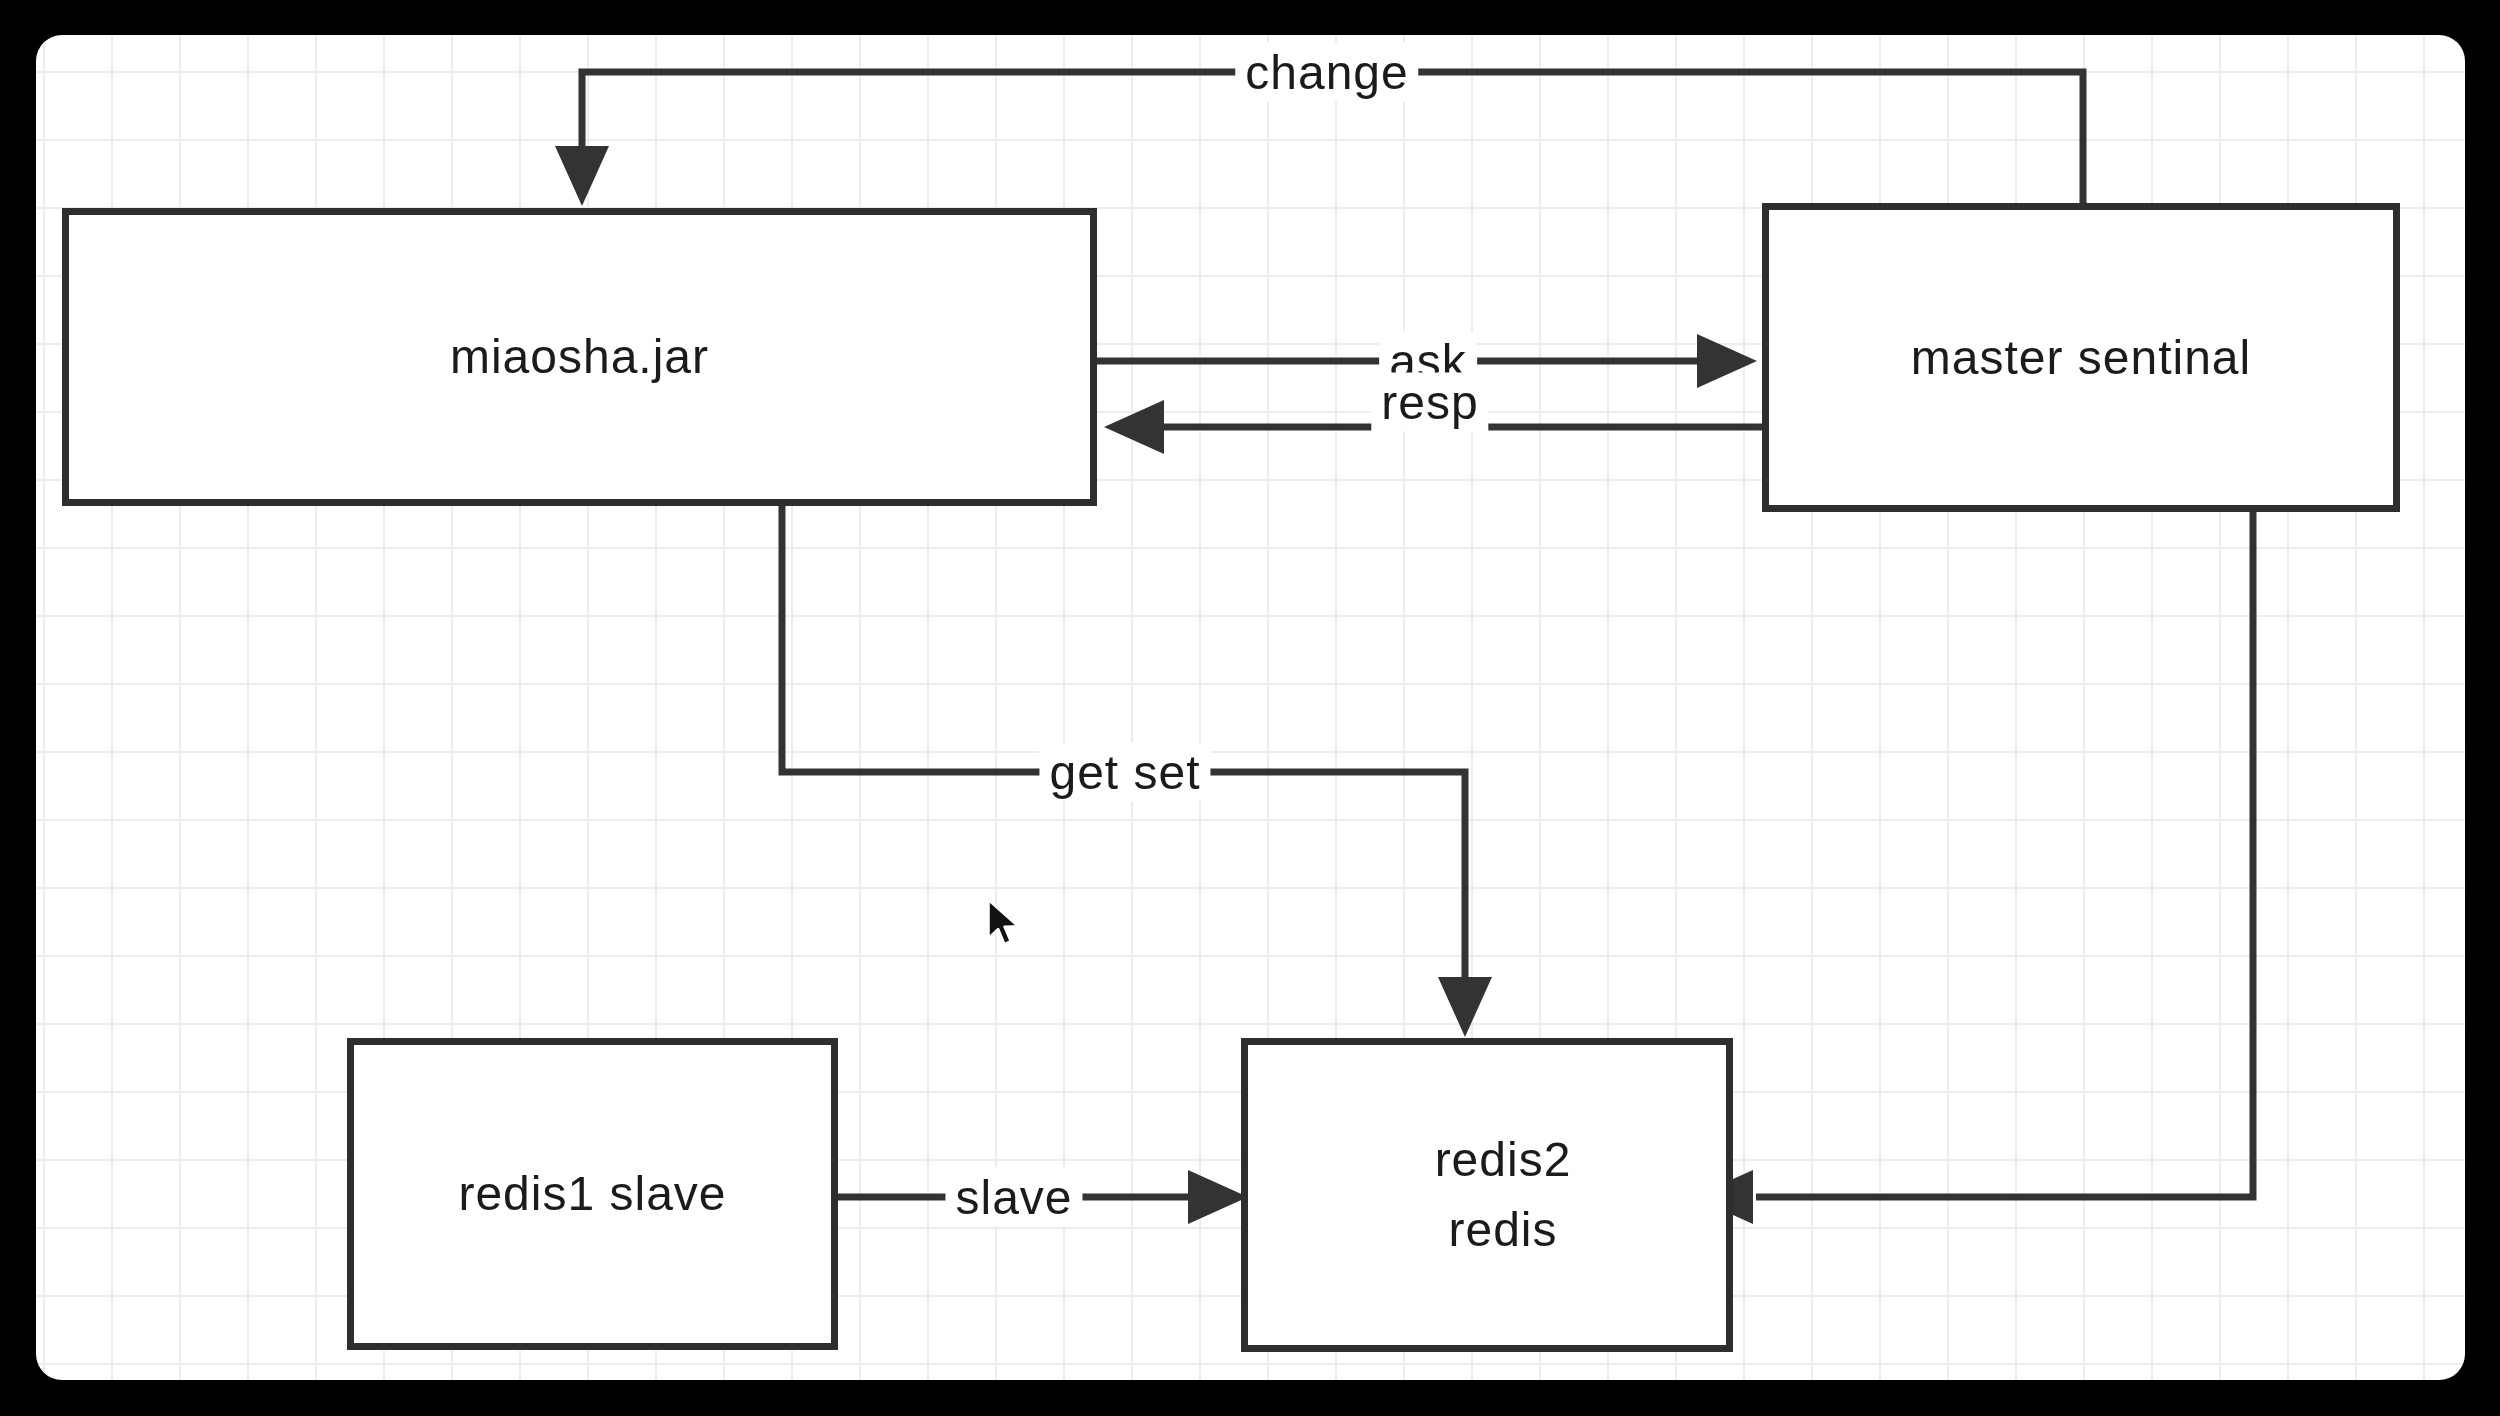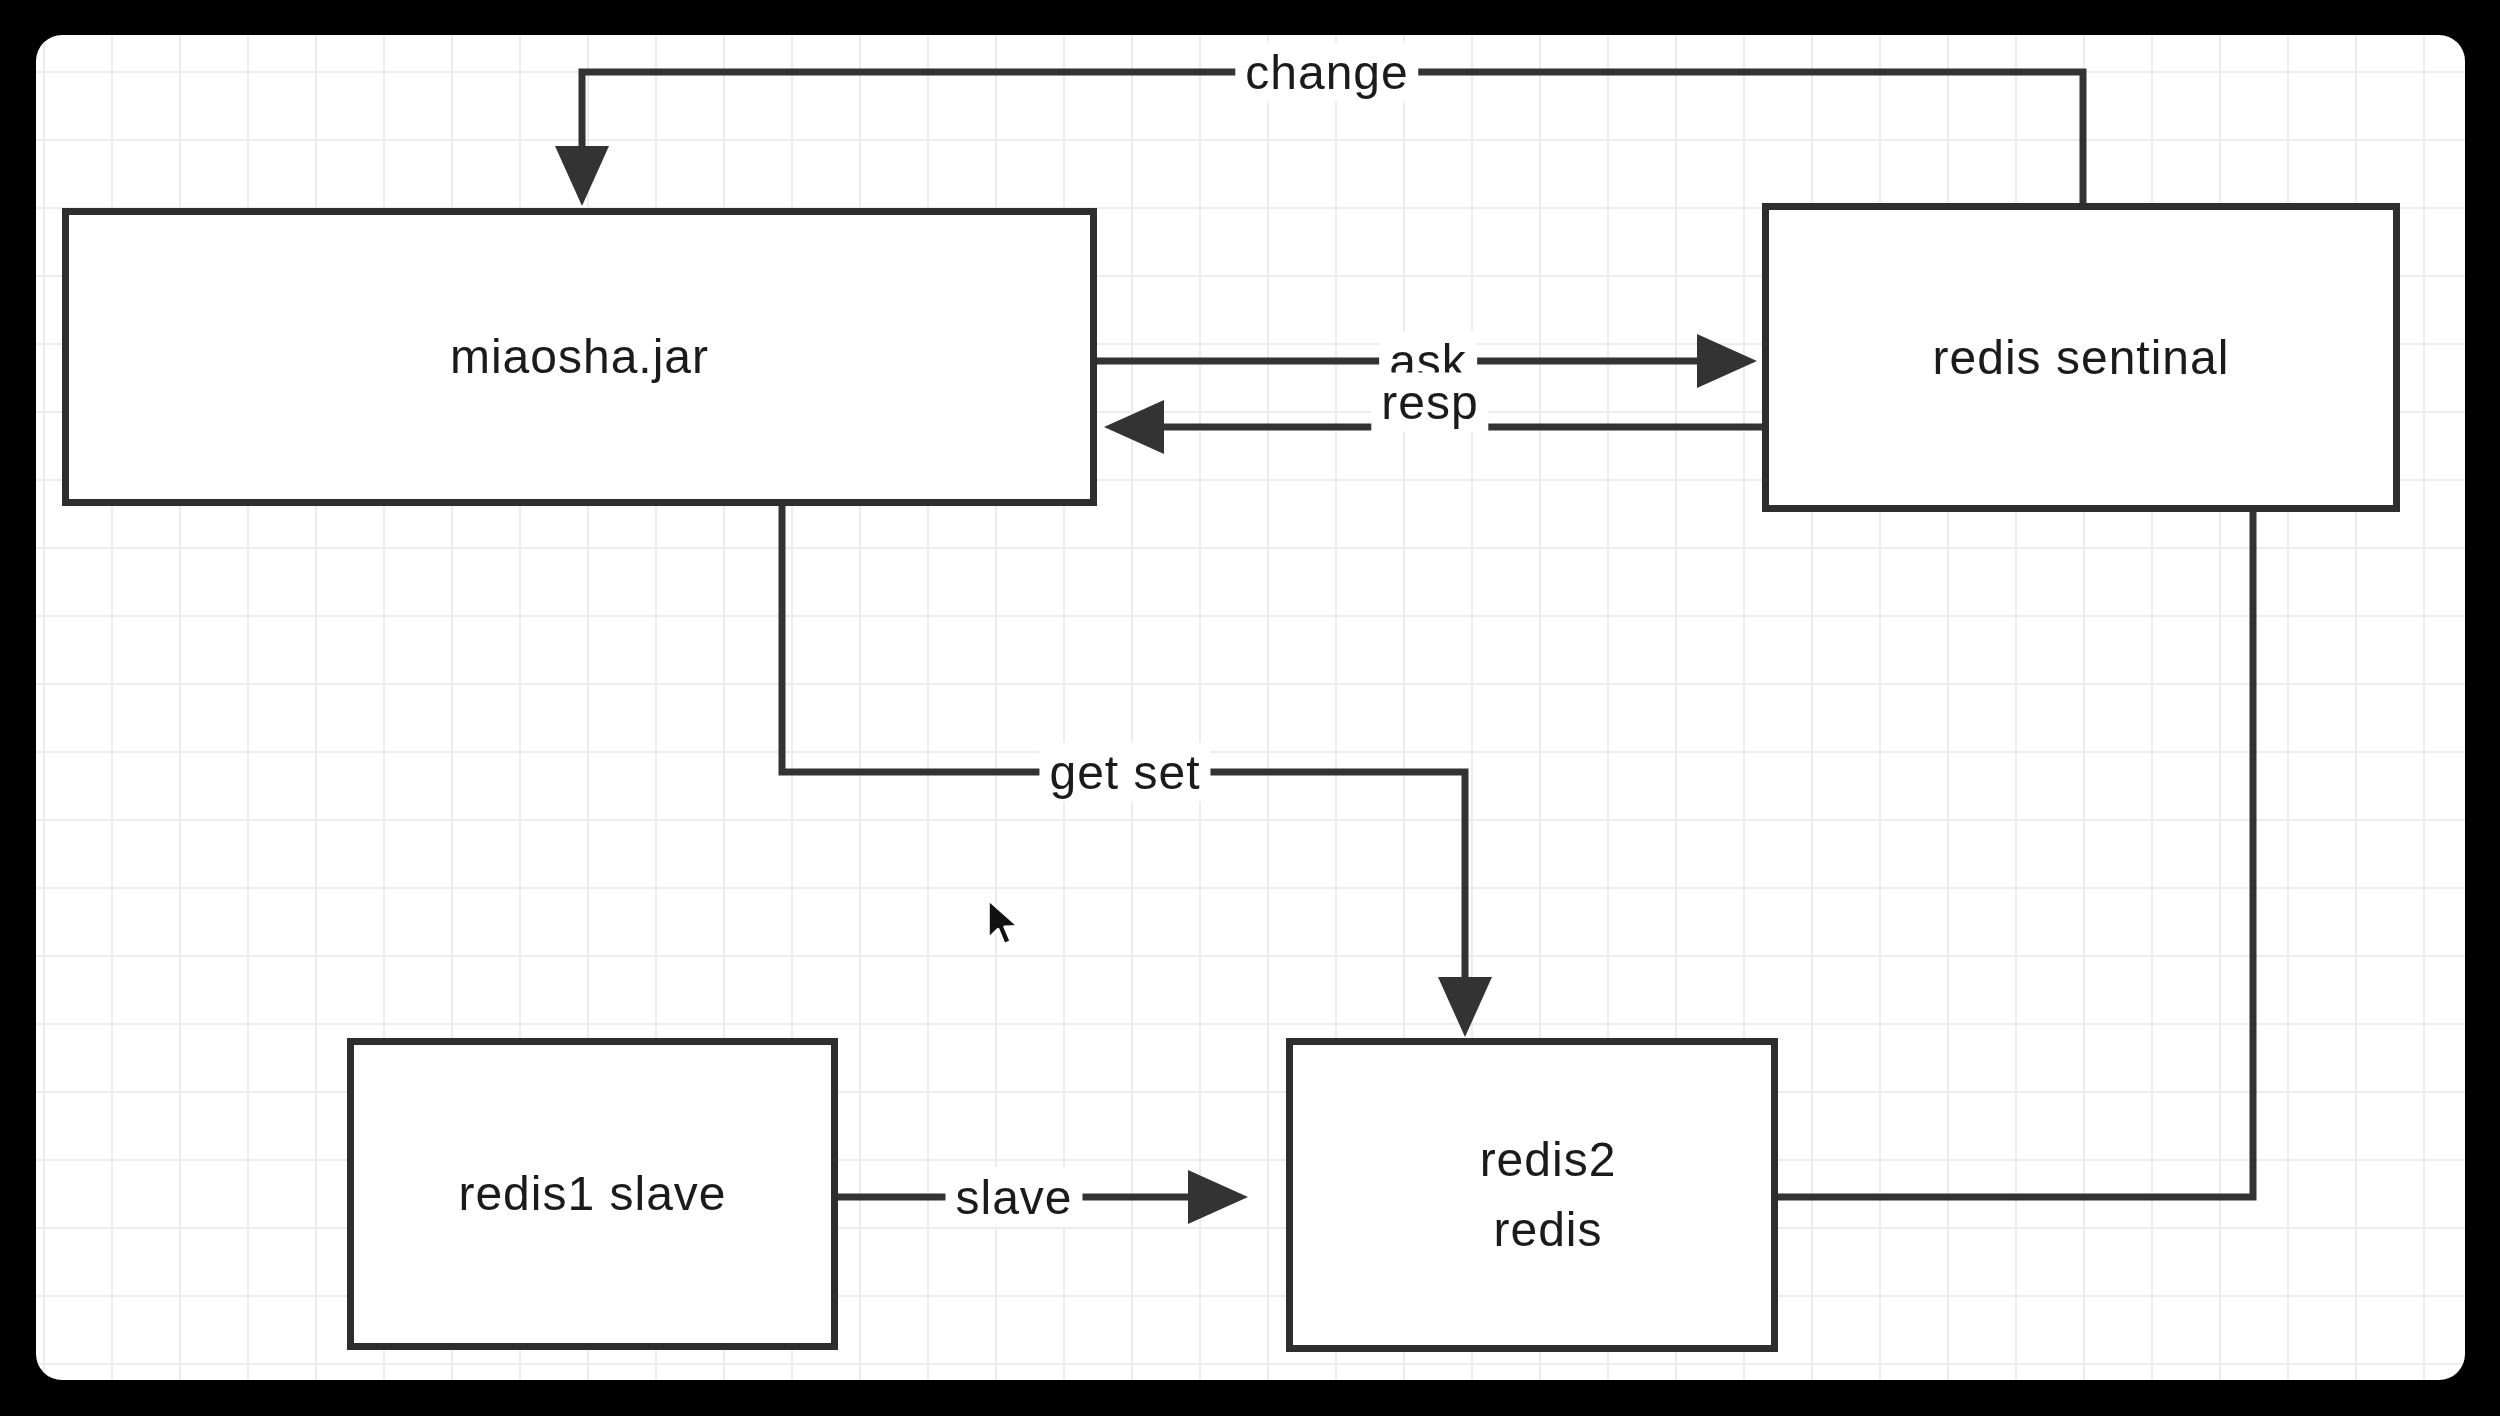--- a/index.html
+++ b/index.html
@@ -48,21 +48,21 @@
     flex-direction: column;
     font-size: 48px;
     letter-spacing: 1px;
     color: #1b1b1b;
     text-align: center;
     line-height: 1.45;
   }
   .node-miaosha { left: 62px;   top: 208px;  width: 1035px; height: 298px; }
   .node-sentinal{ left: 1762px; top: 203px;  width: 638px;  height: 309px; }
   .node-redis1  { left: 347px;  top: 1038px; width: 491px;  height: 312px; }
-  .node-redis2  { left: 1286px; top: 1038px; width: 492px;  height: 314px; padding-left: 32px; }
+  .node-redis2  { left: 1241px; top: 1038px; width: 492px;  height: 314px; padding-left: 32px; }
   .edge-label {
     position: absolute;
     transform: translate(-50%, -50%);
     background: #ffffff;
     padding: 2px 10px;
     font-size: 48px;
     letter-spacing: 1px;
     color: #1b1b1b;
     white-space: nowrap;
   }
@@ -104,21 +104,21 @@
       <polygon points="1248,1197 1188,1170 1188,1224"></polygon>
       <polygon points="1693,1197 1753,1170 1753,1224"></polygon>
     </g>
   </svg>
 
   <div class="node node-miaosha">
     <span>miaosha.jar</span>
   </div>
 
   <div class="node node-sentinal">
-    <span>redis sentinal</span>
+    <span>master sentinal</span>
   </div>
 
   <div class="node node-redis1">
     <span>redis1 slave</span>
   </div>
 
   <div class="node node-redis2">
     <span>redis2</span>
     <span>redis</span>
   </div>

